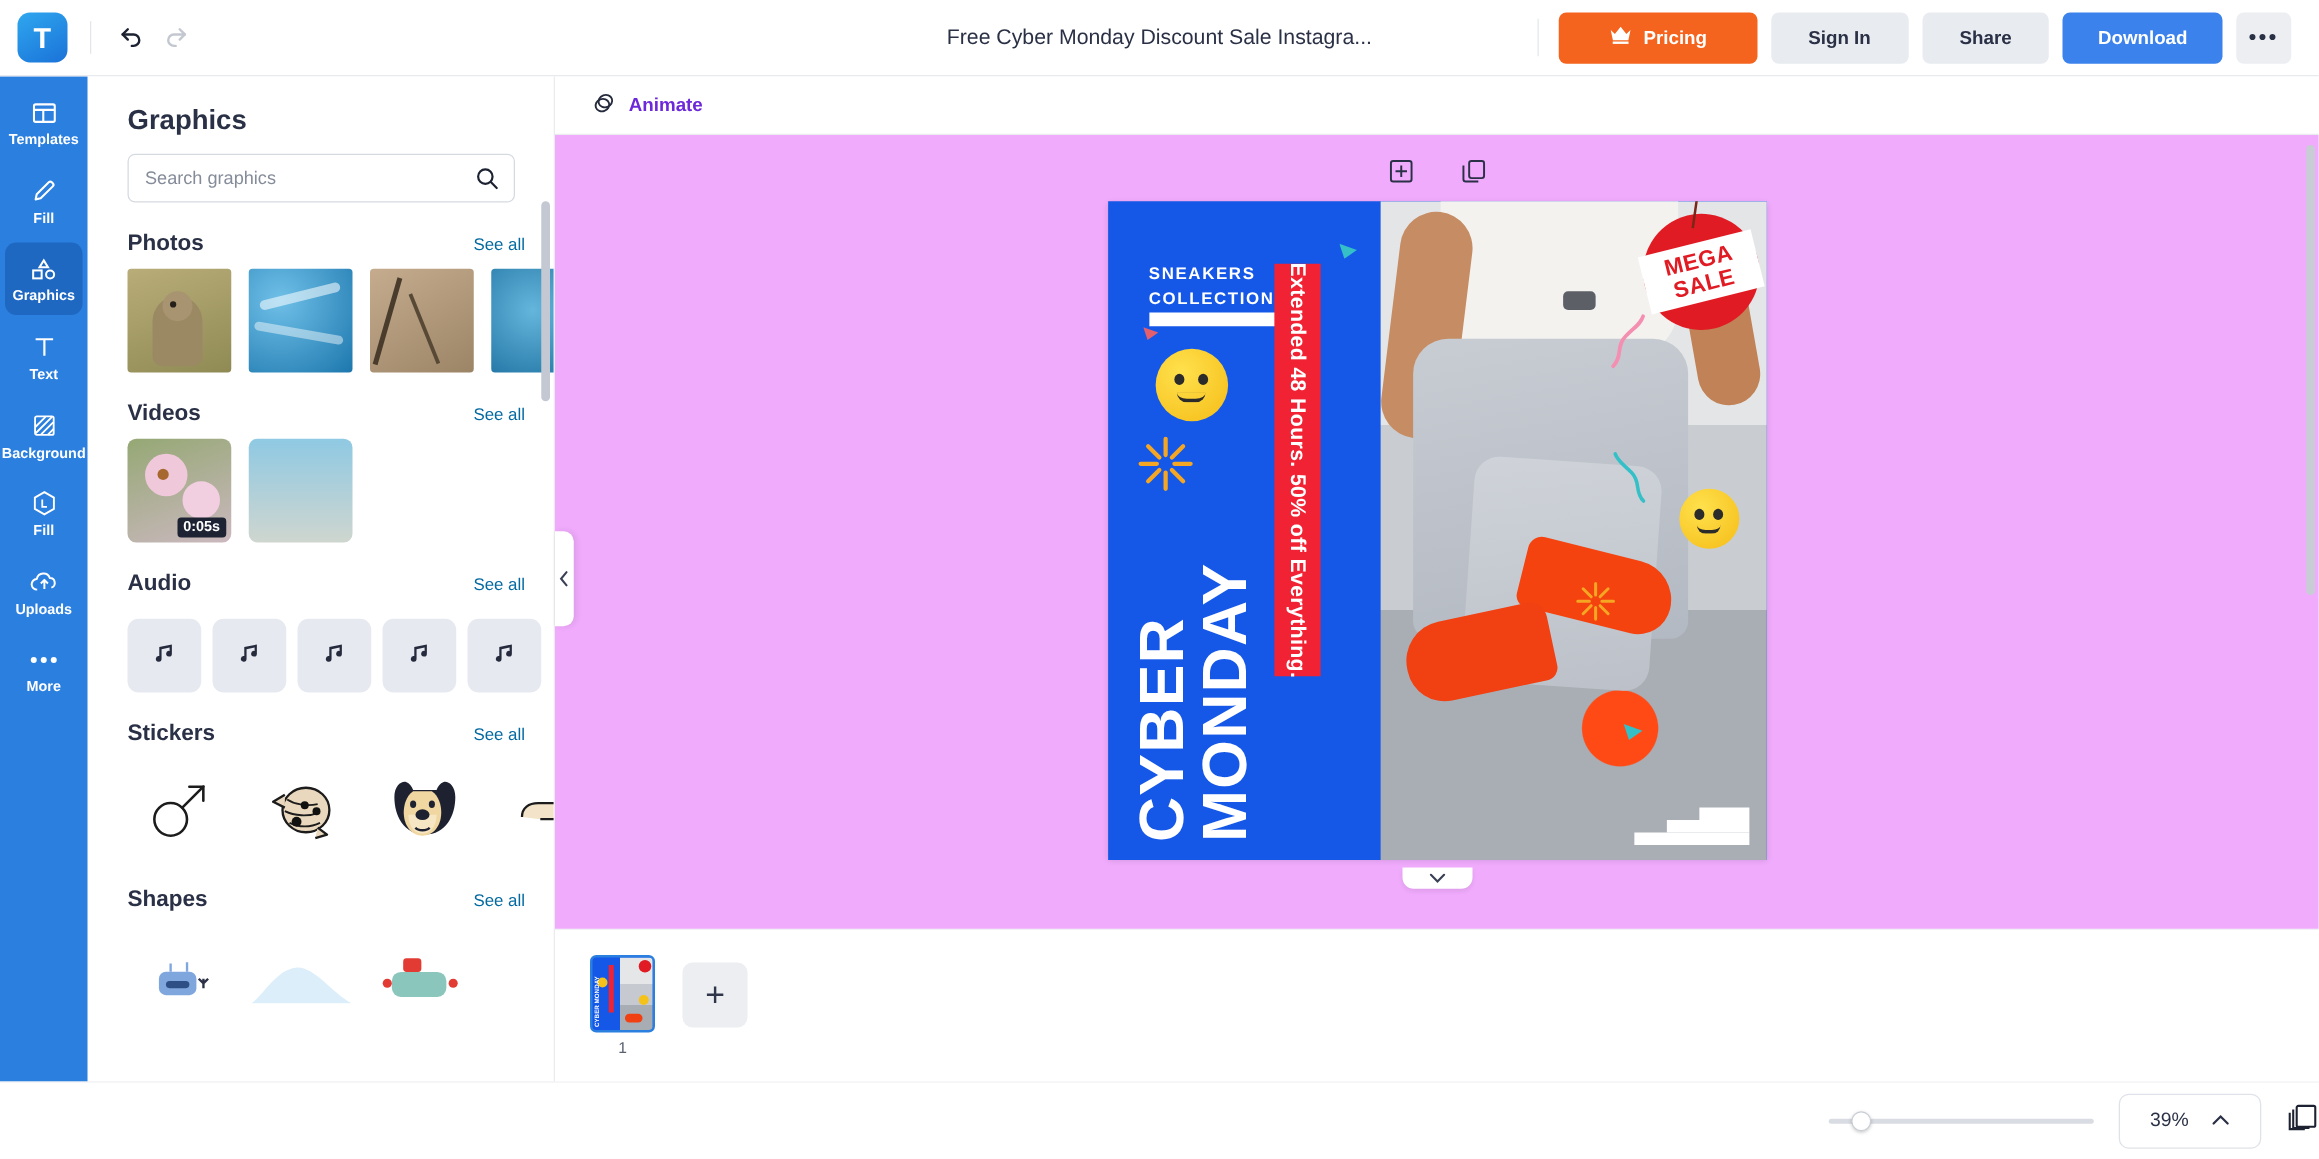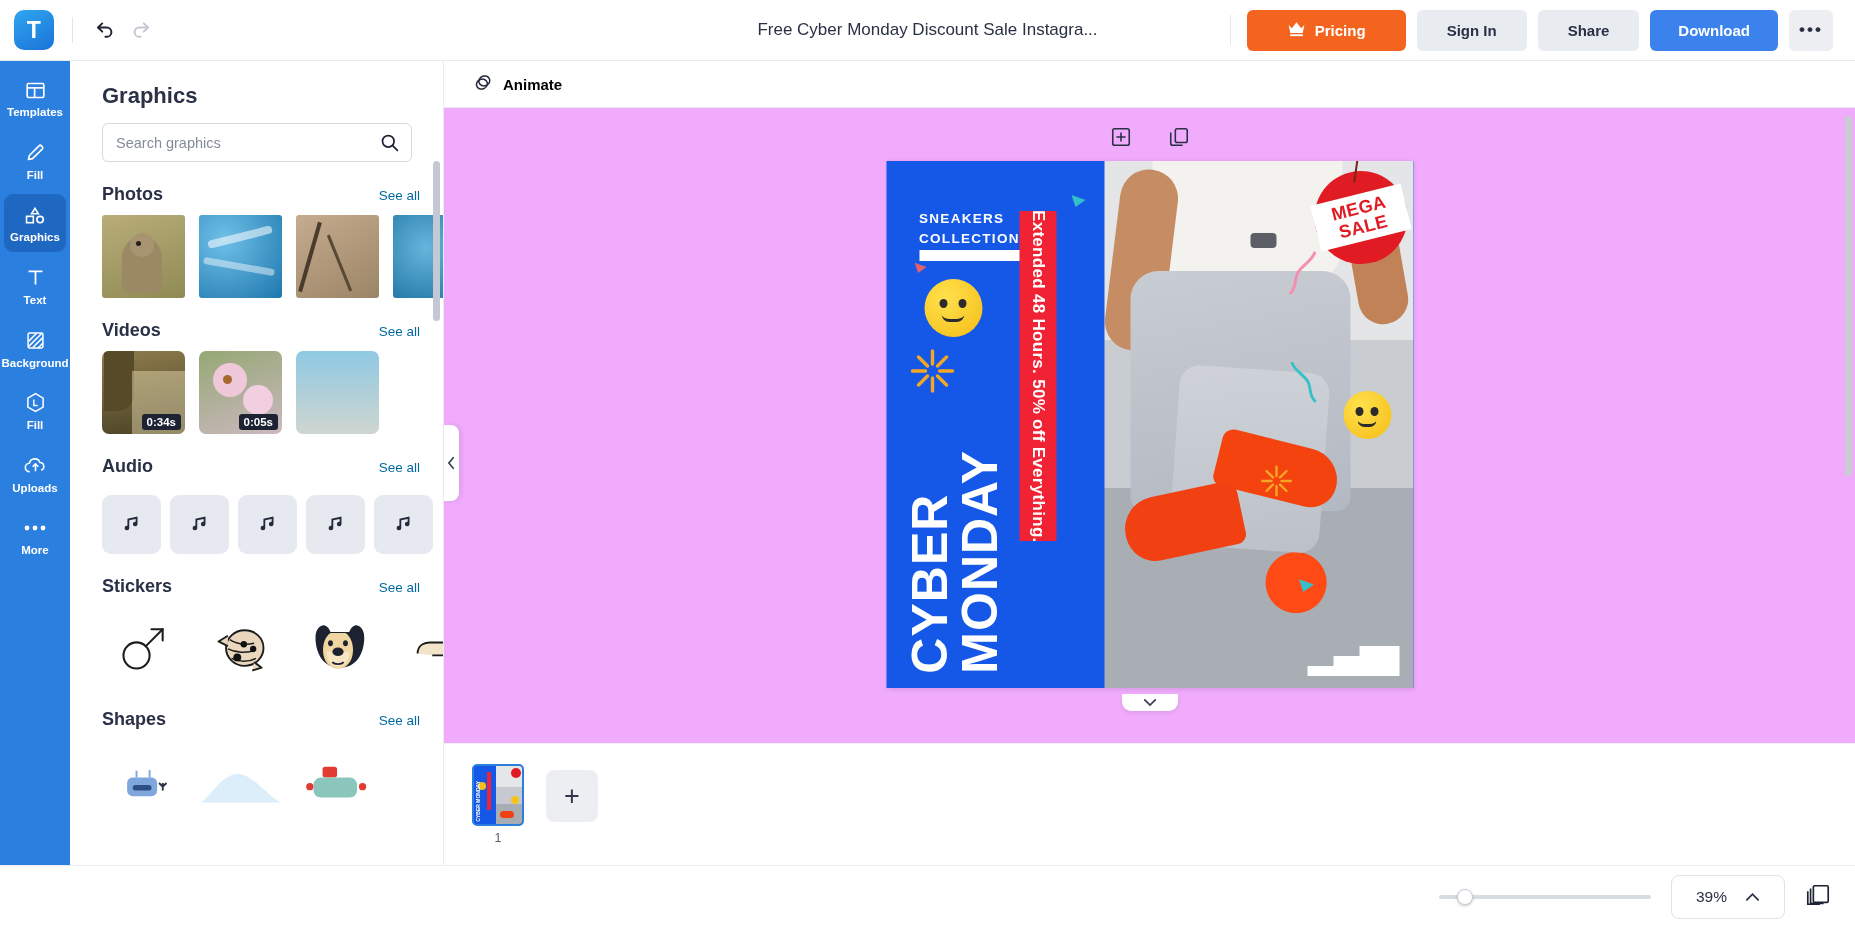--- a/index.html
+++ b/index.html
@@ -111,21 +111,21 @@
   }
   .sticker-tile { width: 83px; height: 78px; display: flex; align-items: center; justify-content: center; flex: none; cursor: pointer; }
   .panel-sb { position: absolute; right: 3px; top: 100px; width: 7px; height: 160px; border-radius: 4px; background: #c3c8d2; cursor: pointer; }
 
   
   .canvas-area { flex: 1; display: flex; flex-direction: column; min-width: 0; position: relative; background: #fff; }
   .subbar {
     height: 47px; min-height: 47px; display: flex; align-items: center;
     padding-left: 30px; border-bottom: 1px solid #e9ebef; background: #fff;
   }
-  .animate-btn { display: flex; align-items: center; gap: 10px; font-size: 15px; font-weight: bold; color: #000000; cursor: pointer; }
+  .animate-btn { display: flex; align-items: center; gap: 10px; font-size: 15px; font-weight: bold; color: #6d28d9; cursor: pointer; }
   .stage { flex: 1; background: #f0abfc; position: relative; overflow: hidden; }
   .stage-tools { position: absolute; top: 18px; left: 50%; transform: translateX(-50%); display: flex; gap: 36px; }
   .stage-tool { cursor: pointer; }
 
   .design {
     position: absolute; left: 50%; transform: translateX(-50%);
     top: 53px; width: 527px; height: 527px;
     background: #1558e8; overflow: hidden;
     box-shadow: 0 1px 5px rgba(0,0,0,.13);
   }
@@ -212,21 +212,21 @@
   .page-num { text-align: center; font-size: 12.5px; color: #5a6170; margin-top: 5px; }
   .add-page {
     width: 52px; height: 52px; border-radius: 8px; background: #eceef2;
     display: flex; align-items: center; justify-content: center;
     font-size: 27px; color: #30364a; cursor: pointer; margin-bottom: 17px;
   }
 
   
   .bottombar {
     height: 62px; min-height: 62px; background: #fff; border-top: 1px solid #ebedf1;
-    display: flex; align-items: center; justify-content: flex-end; gap: 20px; padding-right: 24px;
+    display: flex; align-items: center; justify-content: flex-end; gap: 20px; 
   }
   .slider { width: 212px; height: 4px; border-radius: 2px; background: #d9dce2; position: relative; cursor: pointer; }
   .slider-knob { position: absolute; left: 18px; top: -6px; width: 16px; height: 16px; border-radius: 50%; background: #fff; border: 1px solid #c9ced6; box-shadow: 0 1px 3px rgba(0,0,0,.22); }
   .zoom-box {
     width: 114px; height: 44px; border: 1px solid #dfe2e8; border-radius: 8px;
     display: flex; align-items: center; justify-content: center; gap: 18px;
     font-size: 15.5px; color: #2a3045; cursor: pointer;
   }
   .pagecount { display: flex; align-items: center; gap: 4px; cursor: pointer; }
 </style>
@@ -400,25 +400,20 @@
           </div>
 
         </div>
 
         <div class="sec">
           <div class="sec-head">
             <span class="sec-title">Videos</span>
             <span class="see-all">See all</span>
           </div>
           <div class="row">
-            <div class="thumb rnd" style="background:linear-gradient(170deg,#8e7c4c,#4a4226);">
-              <div style="position:absolute;left:2px;top:0;width:30px;height:60px;background:#564a29;border-radius:0 0 16px 0;"></div>
-              <div style="position:absolute;left:30px;top:20px;width:54px;height:64px;background:rgba(238,226,187,.45);"></div>
-              <span class="dur">0:34s</span>
-            </div>
             <div class="thumb rnd" style="background:linear-gradient(160deg,#95a874,#cbb8bf);">
               <div style="position:absolute;left:14px;top:12px;width:34px;height:34px;border-radius:50%;background:#efc8da;"></div>
               <div style="position:absolute;left:44px;top:34px;width:30px;height:30px;border-radius:50%;background:#f1cfe0;"></div>
               <div style="position:absolute;left:24px;top:24px;width:9px;height:9px;border-radius:50%;background:#a7682f;"></div>
               <span class="dur">0:05s</span>
             </div>
             <div class="thumb rnd" style="background:linear-gradient(180deg,#8fc9e3,#cfd6cf);"></div>
           </div>
 
         </div>

